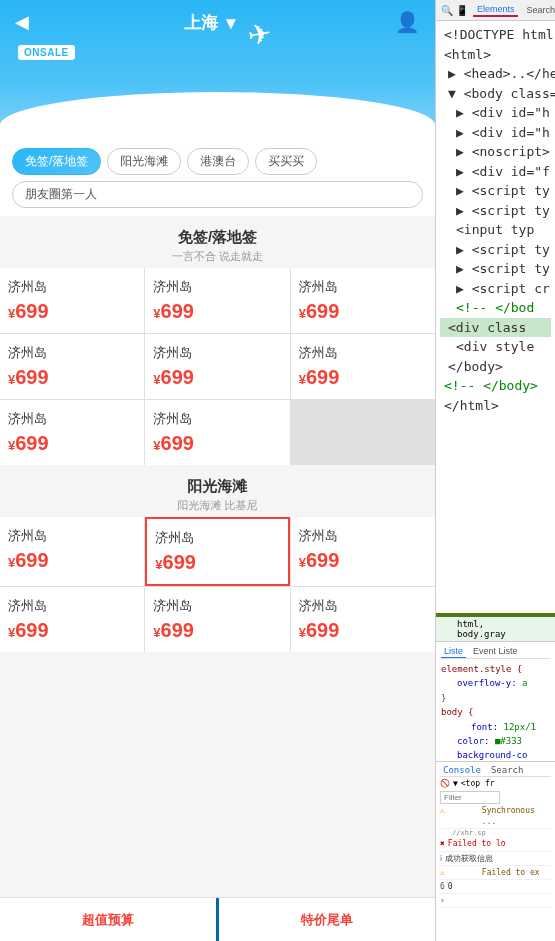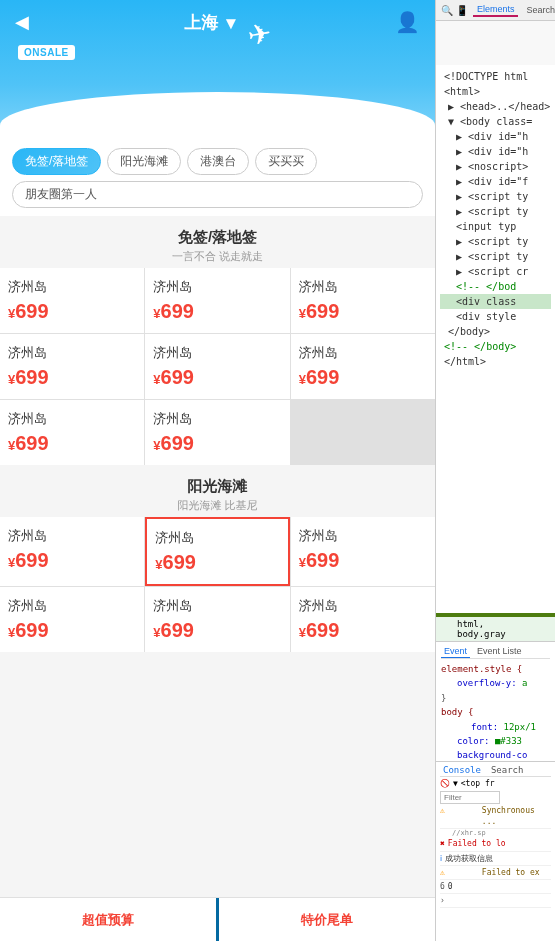--- a/index.html
+++ b/index.html
@@ -235,24 +235,23 @@
     }
     .dt-tab.active {
       color: #1a73e8;
       border-bottom: 2px solid #be185d;
     }
     .devtools-tree {
       flex: 1;
       padding: 4px;
       overflow-y: auto;
       font-family: monospace;
-      font-size: 10px;
+      font-size: 13px;
       color: #333;
       background: white;
-      margin-top: 44px;
     }
     .tree-line {
       white-space: nowrap;
       line-height: 1.5;
       padding-left: 4px;
     }
 
     .devtools-styles-section {
       border-top: 1px solid #ccc;
       height: 120px;
@@ -482,32 +481,32 @@
     <div class="tree-line" style="padding-left:16px;">▶ &lt;div id="h</div>
     <div class="tree-line" style="padding-left:16px;">▶ &lt;noscript&gt;</div>
     <div class="tree-line" style="padding-left:16px;">▶ &lt;div id="f</div>
     <div class="tree-line" style="padding-left:16px;">▶ &lt;script ty</div>
     <div class="tree-line" style="padding-left:16px;">▶ &lt;script ty</div>
     <div class="tree-line" style="padding-left:16px;">&lt;input typ</div>
     <div class="tree-line" style="padding-left:16px;">▶ &lt;script ty</div>
     <div class="tree-line" style="padding-left:16px;">▶ &lt;script ty</div>
     <div class="tree-line" style="padding-left:16px;">▶ &lt;script cr</div>
     <div class="tree-line" style="padding-left:16px;color:#080;">&lt;!-- &lt;/bod</div>
-    <div class="tree-line highlighted-row" style="padding-left:16px;background:#c8e6c9;">&lt;div class</div>
+    <div class="tree-line highlighted-row" style="padding-left:8px;background:#c8e6c9;">&lt;div class</div>
     <div class="tree-line" style="padding-left:16px;">&lt;div style</div>
     <div class="tree-line" style="padding-left:8px;">&lt;/body&gt;</div>
     <div class="tree-line" style="color:#080;">&lt;!-- &lt;/body&gt;</div>
     <div class="tree-line">&lt;/html&gt;</div>
   </div>
 
   <div style="background:#e8f5e9;padding:2px 21px;font-size:9px;font-family:monospace;border-top:4px solid #4d7c0f;">html, body.gray</div>
 
   <div class="devtools-styles-section">
     <div class="styles-tabs">
-      <div class="styles-tab active">Event</div>
+      <div class="styles-tab active">Liste</div>
       <div class="styles-tab">Event Liste</div>
     </div>
     <div class="styles-rule">
       <div><span class="styles-selector">element.style {</span></div>
       <div style="padding-left:8px;"><span class="styles-property">overflow-y:</span> <span class="styles-value">a</span></div>
       <div>}</div>
     </div>
     <div class="styles-rule">
       <div><span class="styles-selector">body {</span></div>
       <div style="padding-left:8px;text-align:center;"><span class="styles-property">font:</span> <span class="styles-value">12px/1</span></div>

